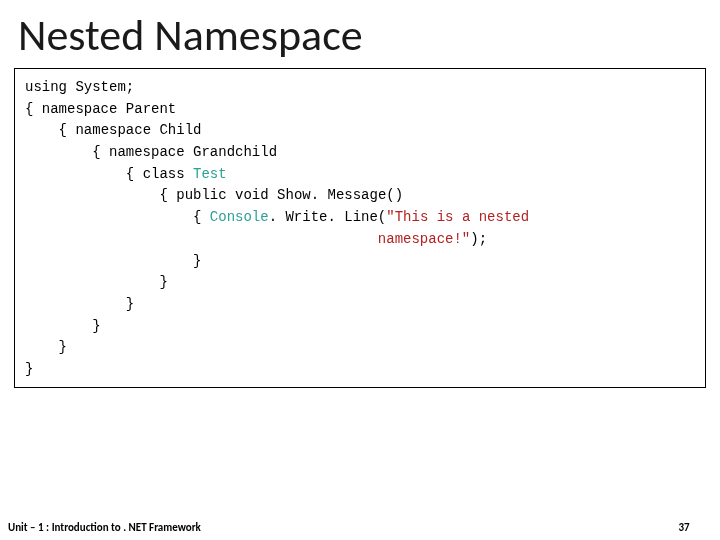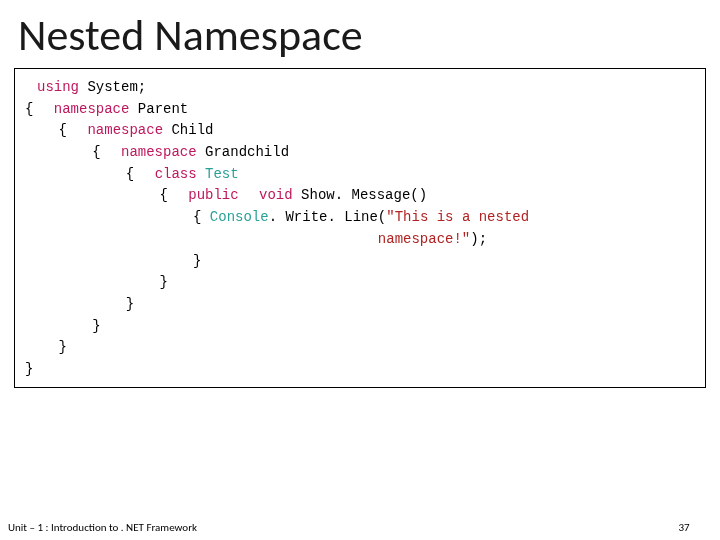--- a/index.html
+++ b/index.html
@@ -19,33 +19,33 @@
   }
   .code-box {
     margin: 0 14px;
     border: 1.5px solid #000;
     padding: 8px 10px 6px 10px;
     font-family: Consolas, "Courier New", monospace;
     font-size: 14px;
     line-height: 1.55;
     color: #000;
   }
-  .kw { color: #be185d; margin-left: 12px; }
+  .kw { color: #000000; }
   .type { color: #2aa198; }
   .str { color: #b22222; }
   .code-line { white-space: pre; }
   .footer {
     position: absolute;
     bottom: 6px;
     left: 0;
     width: 100%;
     display: flex;
     align-items: flex-end;
     font-size: 11px;
-    font-weight: 400;
+    font-weight: 700;
     color: #000;
     padding: 0 6px;
   }
   .footer-left { flex: 1; text-align: left; padding-left: 2px; }
   .footer-center { width: 60px; text-align: center; }
   .footer-right { flex: 1; text-align: right; padding-right: 2px; }
 </style>
 </head>
 <body>
 

